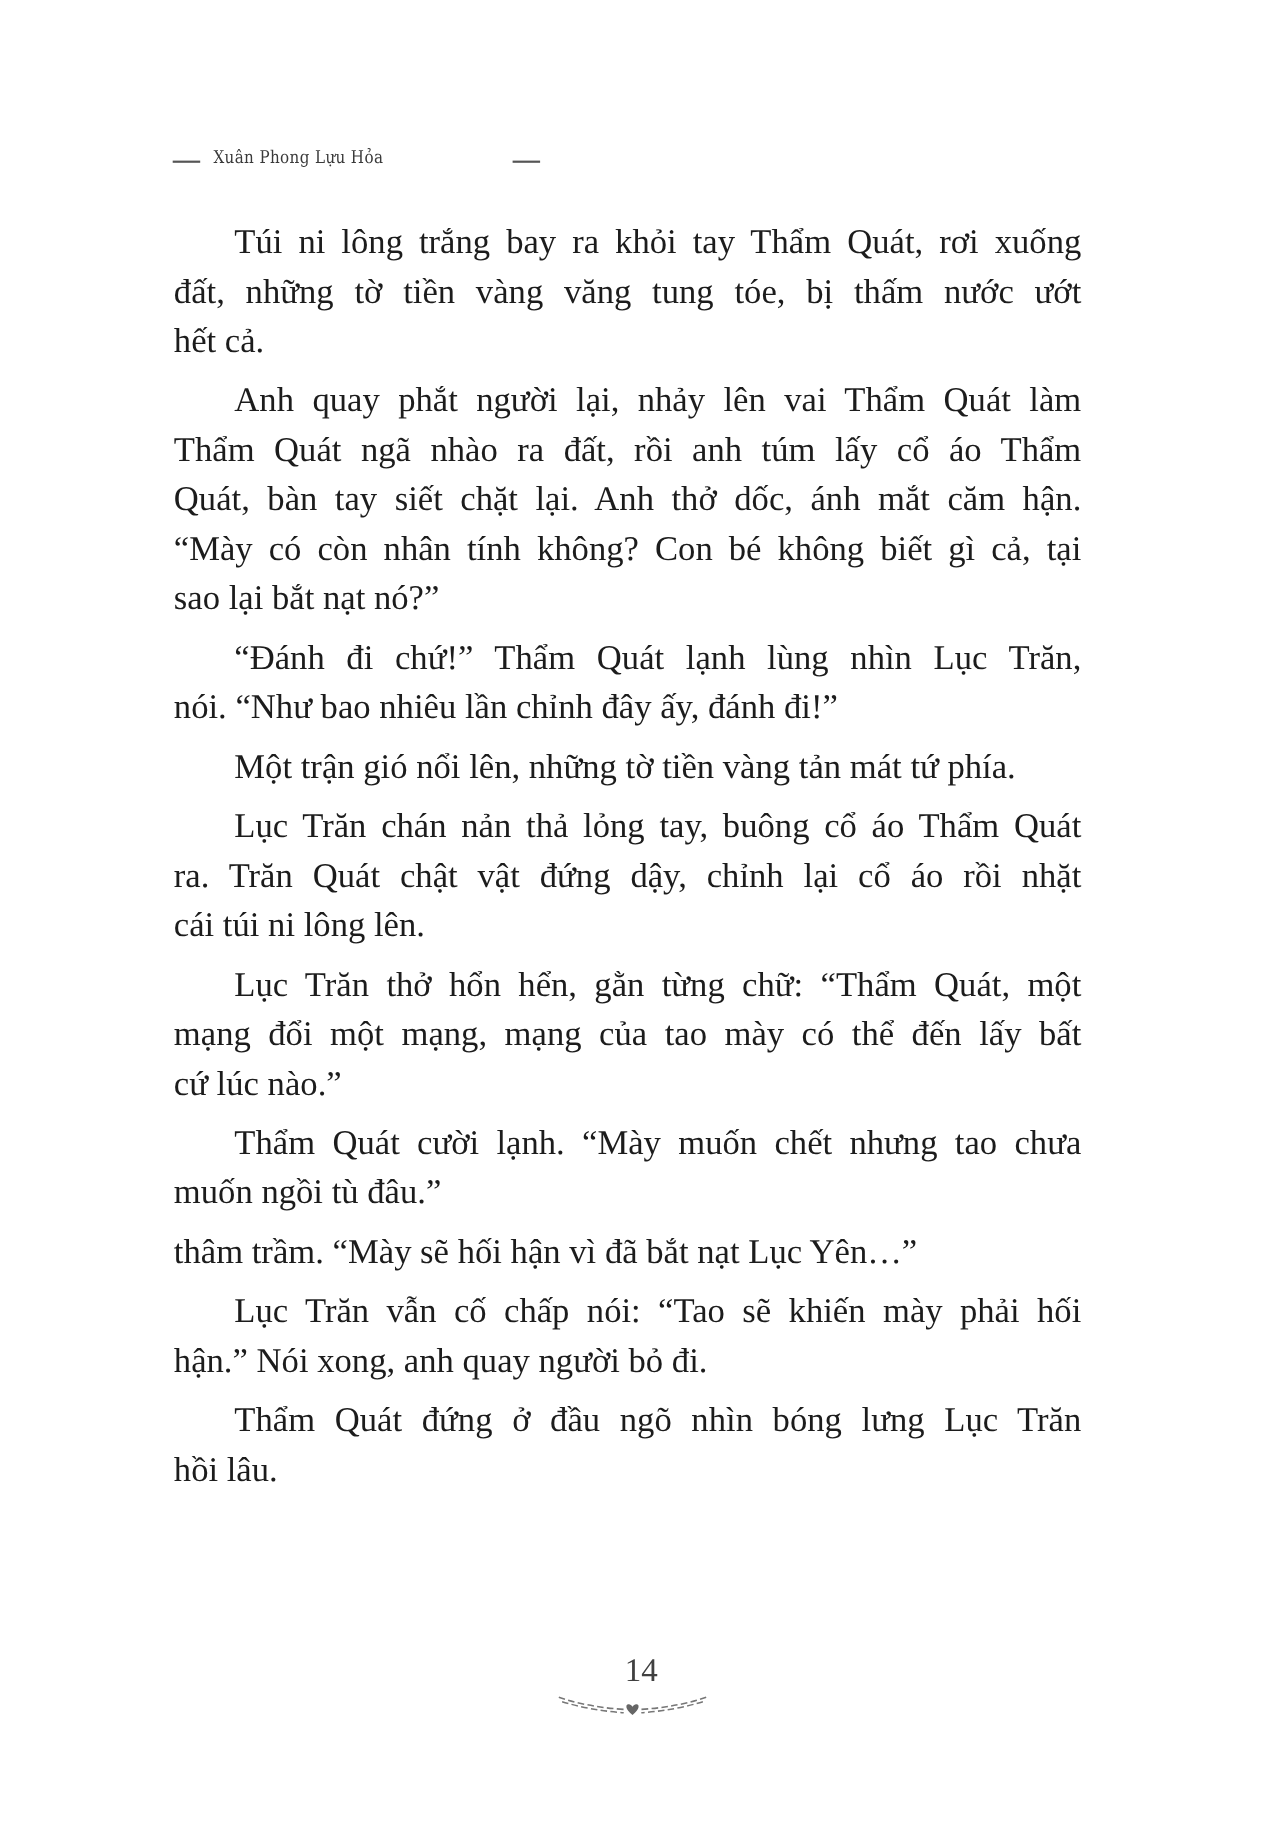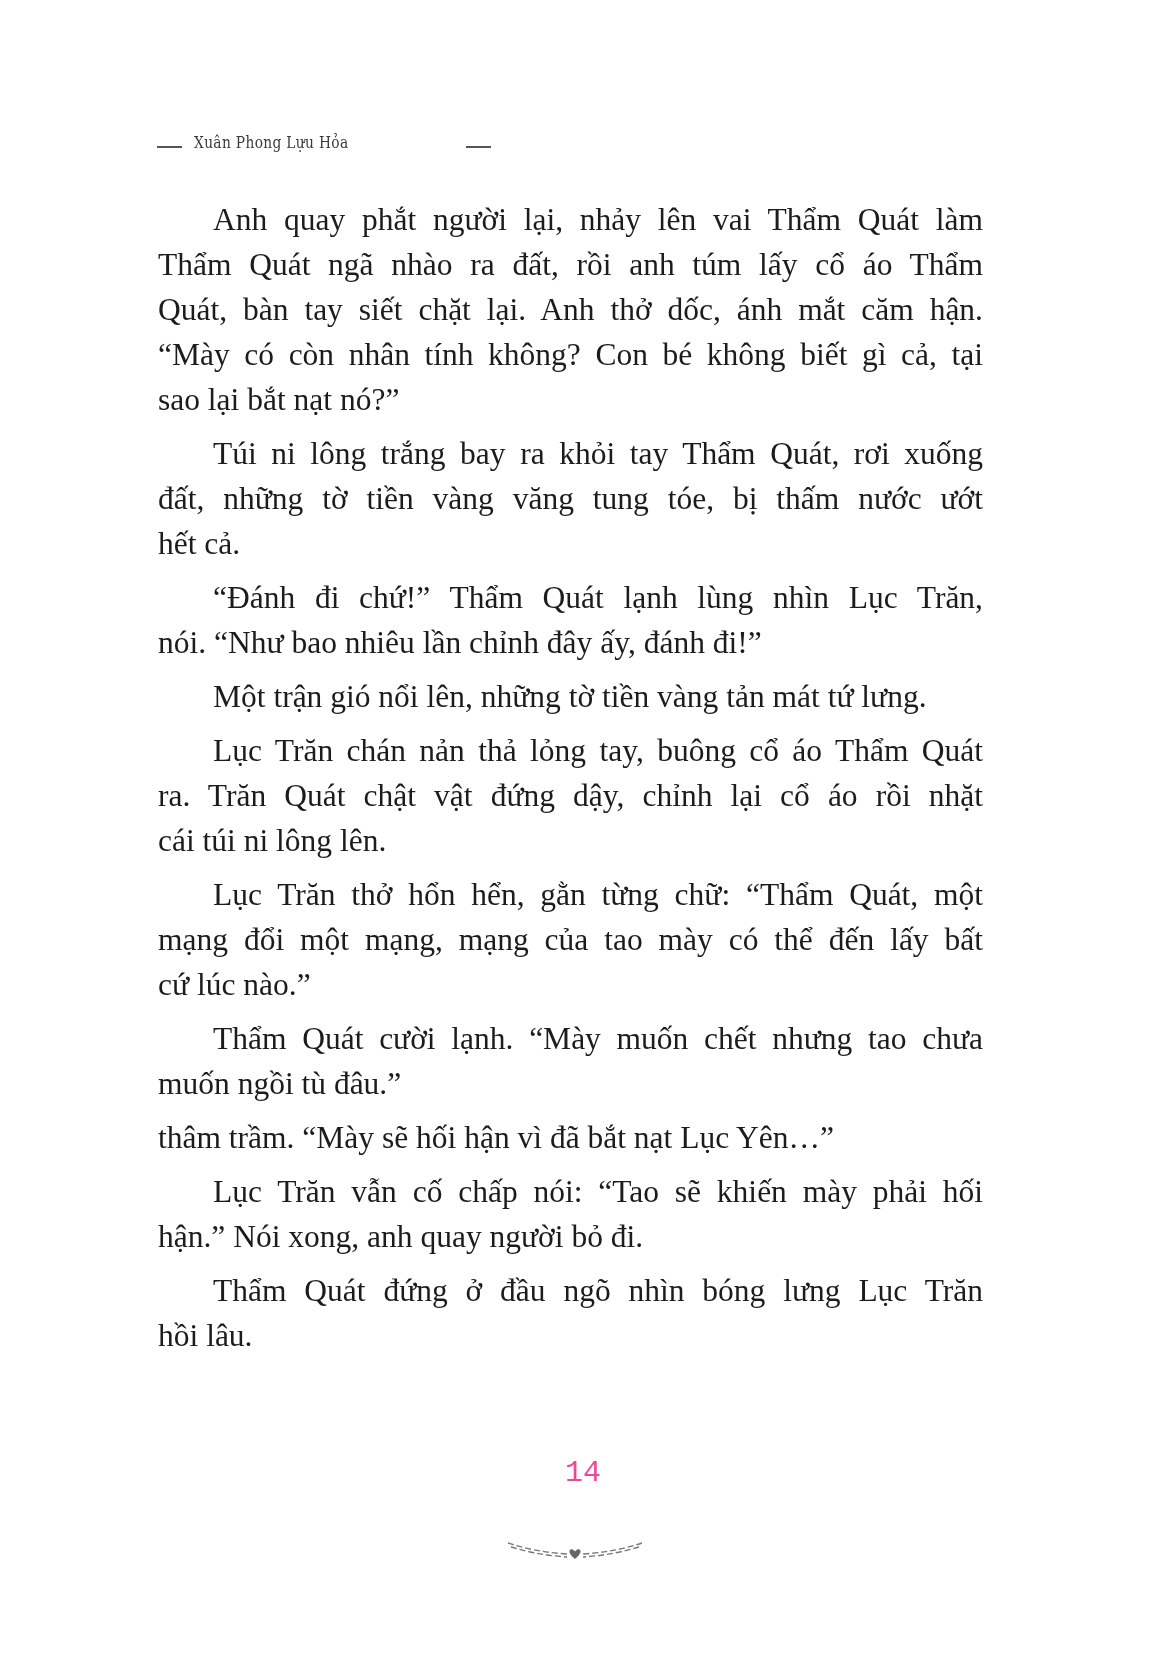--- a/index.html
+++ b/index.html
@@ -30,60 +30,60 @@
   }
   .para { margin: 0 0 9px 0; }
   .line {
     display: block; height: 45px; line-height: 45px;
     text-align: justify; text-align-last: justify;
     white-space: nowrap; overflow: visible;
   }
   .line.indent { padding-left: 55px; }
   .line.last { text-align-last: left; }
   .folio {
-    position: absolute; left: 0; width: 1166px; top: 1456px;
+    position: absolute; left: 0; width: 1166px; top: 1502px;
     text-align: center;
-    font-family: Liberation Mono, monospace;
-    font-size: 30px; color: #ec4899;
+    font-family: Liberation Serif, serif;
+    font-size: 30px; color: #404040;
   }
   .ornament {
     position: absolute; left: 505px; top: 1538px; width: 140px; height: 24px;
   }
 </style>
 </head>
 <body>
 
 <div class="page">
 
   <div class="running-header">
     <span class="dash"></span>
     <span class="title">Xuân Phong Lựu Hỏa</span>
     <span class="dash"></span>
   </div>
 
   <div class="body-text" id="body-text">
 
   <div class="para">
+        <span class="line indent" style="word-spacing: 0px;">Túi ni lông trắng bay ra khỏi tay Thẩm Quát, rơi xuống</span>
+        <span class="line" style="word-spacing: 0px;">đất, những tờ tiền vàng văng tung tóe, bị thấm nước ướt</span>
+        <span class="line last">hết cả.</span>
+      </div>
+      <div class="para">
         <span class="line indent" style="word-spacing: 0px;">Anh quay phắt người lại, nhảy lên vai Thẩm Quát làm</span>
         <span class="line" style="word-spacing: 0px;">Thẩm Quát ngã nhào ra đất, rồi anh túm lấy cổ áo Thẩm</span>
         <span class="line" style="word-spacing: 0px;">Quát, bàn tay siết chặt lại. Anh thở dốc, ánh mắt căm hận.</span>
         <span class="line" style="word-spacing: 0px;">“Mày có còn nhân tính không? Con bé không biết gì cả, tại</span>
         <span class="line last">sao lại bắt nạt nó?”</span>
       </div>
       <div class="para">
-        <span class="line indent" style="word-spacing: 0px;">Túi ni lông trắng bay ra khỏi tay Thẩm Quát, rơi xuống</span>
-        <span class="line" style="word-spacing: 0px;">đất, những tờ tiền vàng văng tung tóe, bị thấm nước ướt</span>
-        <span class="line last">hết cả.</span>
-      </div>
-      <div class="para">
         <span class="line indent" style="word-spacing: 0px;">“Đánh đi chứ!” Thẩm Quát lạnh lùng nhìn Lục Trăn,</span>
         <span class="line last">nói. “Như bao nhiêu lần chỉnh đây ấy, đánh đi!”</span>
       </div>
       <div class="para">
-        <span class="line indent last">Một trận gió nổi lên, những tờ tiền vàng tản mát tứ lưng.</span>
+        <span class="line indent last">Một trận gió nổi lên, những tờ tiền vàng tản mát tứ phía.</span>
       </div>
       <div class="para">
         <span class="line indent" style="word-spacing: 0px;">Lục Trăn chán nản thả lỏng tay, buông cổ áo Thẩm Quát</span>
         <span class="line" style="word-spacing: 0px;">ra. Trăn Quát chật vật đứng dậy, chỉnh lại cổ áo rồi nhặt</span>
         <span class="line last">cái túi ni lông lên.</span>
       </div>
       <div class="para">
         <span class="line indent" style="word-spacing: 0px;">Lục Trăn thở hổn hển, gằn từng chữ: “Thẩm Quát, một</span>
         <span class="line" style="word-spacing: 0px;">mạng đổi một mạng, mạng của tao mày có thể đến lấy bất</span>
         <span class="line last">cứ lúc nào.”</span>

